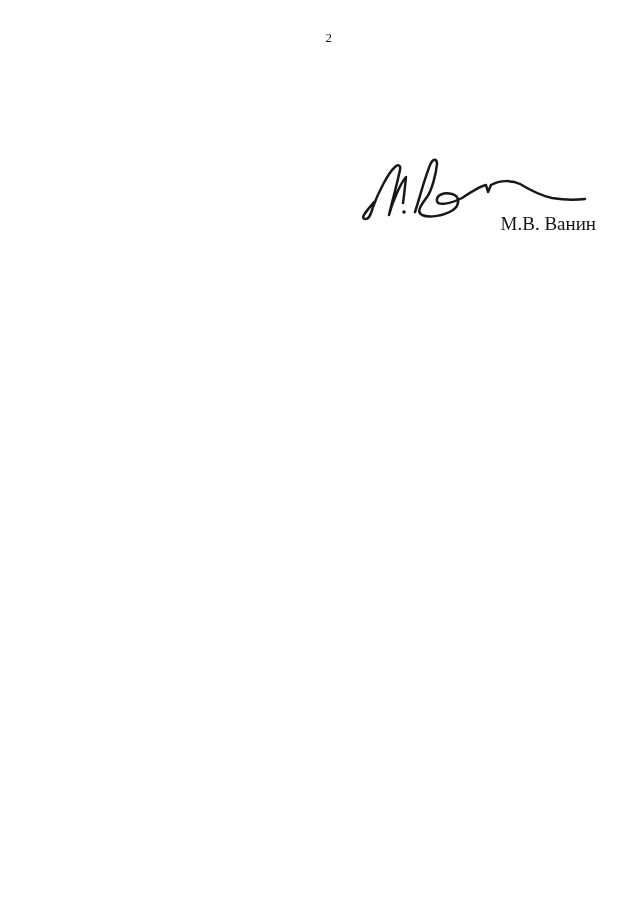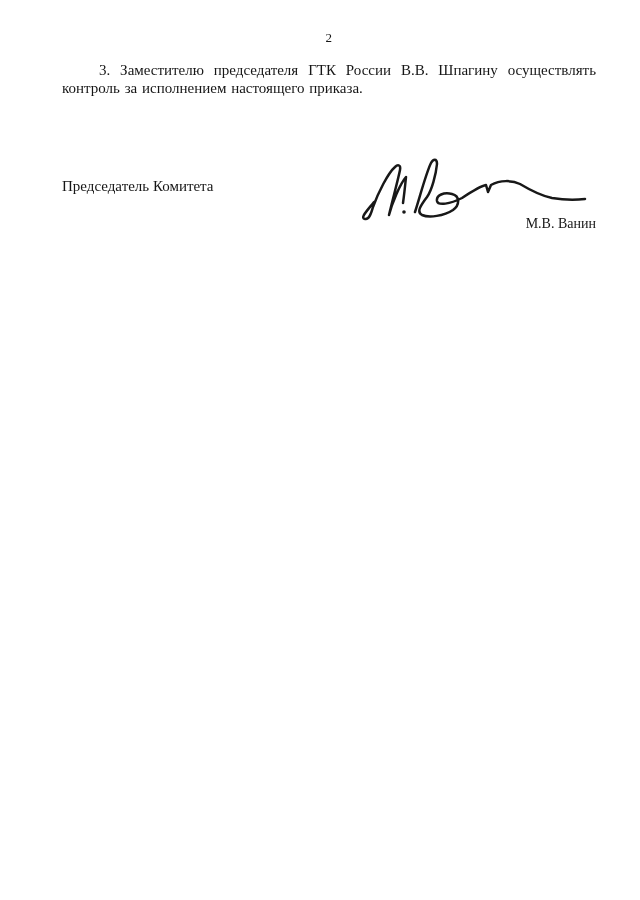--- a/index.html
+++ b/index.html
@@ -62,38 +62,36 @@
     display: block;
     width: 100%;
     height: 100%;
   }
   .signer-name {
     position: absolute;
     top: 215px;
     left: 398px;
     width: 198px;
     text-align: right;
-    font-size: 14px;
+    font-size: 19px;
     line-height: 18px;
     white-space: nowrap;
   }
 </style>
 </head>
 <body>
 
 <div class="page">
 
   <div class="page-number">2</div>
 
   <div class="body-text">
-    <p>3. Заместителю председателя ГТК России В.В. Шпагину осуществлять контроль за исполнением настоящего приказа.</p>
   </div>
 
   <div class="sign-block">
-    <div>Председатель Комитета</div>
   </div>
 
   <div class="signature-wrap">
     <svg viewBox="0 0 232 92" xmlns="http://www.w3.org/2000/svg" aria-hidden="true">
       <g fill="none" stroke="#181818" stroke-width="2.5" stroke-linecap="round" stroke-linejoin="round">
         <path d="M 18,56
                  C 10,66 4,72 9,73
                  C 13,74 15,68 17,61
                  C 22,47 32,27 39,21
                  C 42,18 45,19 44,24

